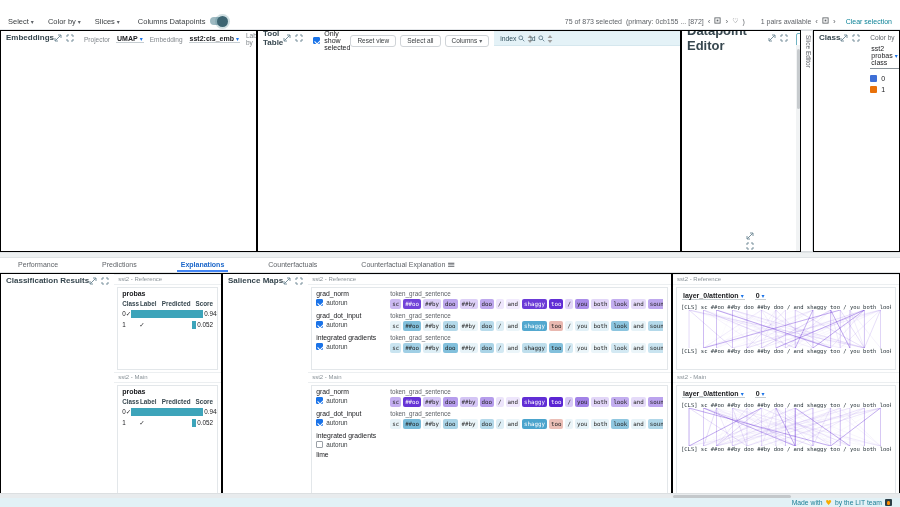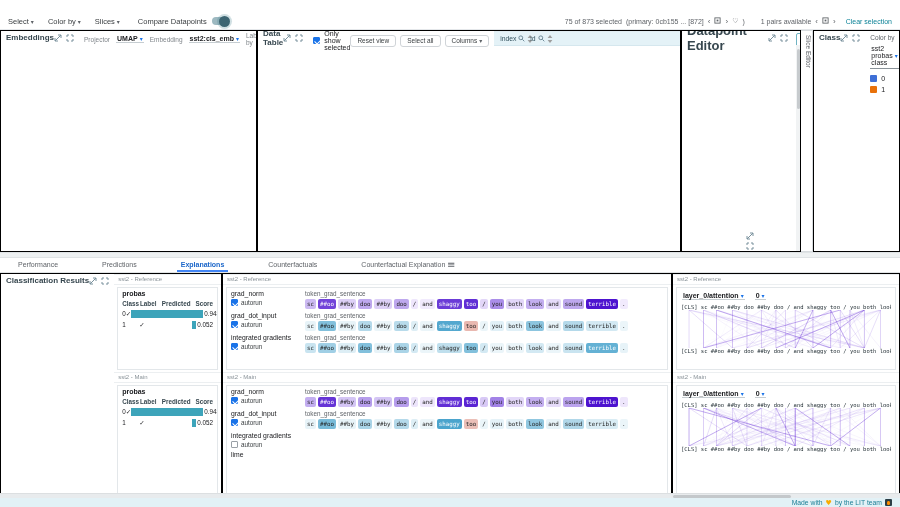--- a/index.html
+++ b/index.html
@@ -158,21 +158,21 @@
 </style>
 </head>
 <body>
 
 <div id="root">
 
 
   <div id="toolbar">
     <span id="menus"><span class="menu">Select<span class="caret">▾</span></span><span class="menu">Color by<span class="caret">▾</span></span><span class="menu">Slices<span class="caret">▾</span></span></span>
     <span id="compare-wrap">
-      <span>Compare Datapoints</span>
+      <span>Columns Datapoints</span>
       <span id="compare-toggle"></span>
     </span>
     <span class="right">
       <span>75 of 873 selected</span>
       <span>(primary:  0cb155 ... [872]</span>
       <span class="navglyph">‹</span>
       <span class="iconhold" id="boxsel1"><svg width="7" height="7" viewBox="0 0 8 8">
             <rect x="1" y="1" width="6" height="6" fill="none" stroke="#5f6368"></rect>
             <rect x="3" y="3" width="2" height="2" fill="#5f6368"></rect>
           </svg></span>
@@ -497,21 +497,21 @@
             <circle cx="77.10262007731944" cy="149.99788327608258" r="0.9" fill="#e5833c" opacity="1"></circle>
             <circle cx="80.165733213226" cy="151.34793360034624" r="0.9" fill="#e5833c" opacity="1"></circle>
             <circle cx="128.3564848129948" cy="187.5538330798348" r="0.9" fill="#e5833c" opacity="1"></circle>
             <path d="M214 2 l0 10 l2.6-2.2 l1.7 4.4 l1.8-0.8 l-1.7-4.3 l3.4-0.3 Z" fill="#111" stroke="#fff" stroke-width="0.6"></path>
           </svg>
       </div>
     </div>
 
     <div id="dt-panel" class="panel">
       <div class="phead">
-        <span>Data Table</span>
+        <span>Tool Table</span>
         <span class="picons" id="dt-icons">
             <span class="icon-btn"><svg width="8" height="8" viewBox="0 0 8 8">
                 <path d="M1 7L7 1M1 4v3h3M7 4V1H4" fill="none" stroke="#78909c" stroke-width="1"></path>
               </svg></span>
             <span class="icon-btn"><svg width="8" height="8" viewBox="0 0 8 8">
                 <path d="M1 3V1h2M5 1h2v2M7 5v2H5M3 7H1V5" fill="none" stroke="#78909c" stroke-width="1"></path>
               </svg></span>
           </span>
       </div>
       <div id="dt-toolbar">
@@ -798,20 +798,31 @@
                   <span class="bar" style="width: 3.952px; background: rgb(61, 164, 186);"></span>
                   <span class="scoretext">0.052</span>
                 </span>
               </div>
             </div>
           </div>
         </div>
     </div>
 
     <div id="sal-panel" class="panel">
+      <div class="phead">
+        <span>Salience Maps</span>
+        <span class="picons" id="sal-icons">
+            <span class="icon-btn"><svg width="8" height="8" viewBox="0 0 8 8">
+                <path d="M1 7L7 1M1 4v3h3M7 4V1H4" fill="none" stroke="#78909c" stroke-width="1"></path>
+              </svg></span>
+            <span class="icon-btn"><svg width="8" height="8" viewBox="0 0 8 8">
+                <path d="M1 3V1h2M5 1h2v2M7 5v2H5M3 7H1V5" fill="none" stroke="#78909c" stroke-width="1"></path>
+              </svg></span>
+          </span>
+      </div>
       <div id="sal-sections" style="display:flex;flex-direction:column;flex:1;overflow:hidden;">
           <div class="bsec ref">
             <div class="strip">sst2 - Reference</div>
             <div class="sbox">
               <div class="smrow">
                 <div class="smleft">
                   <div class="smname">grad_norm</div>
                   <div class="smauto">
                     <span class="cb on"></span>
                     <span>autorun</span>

